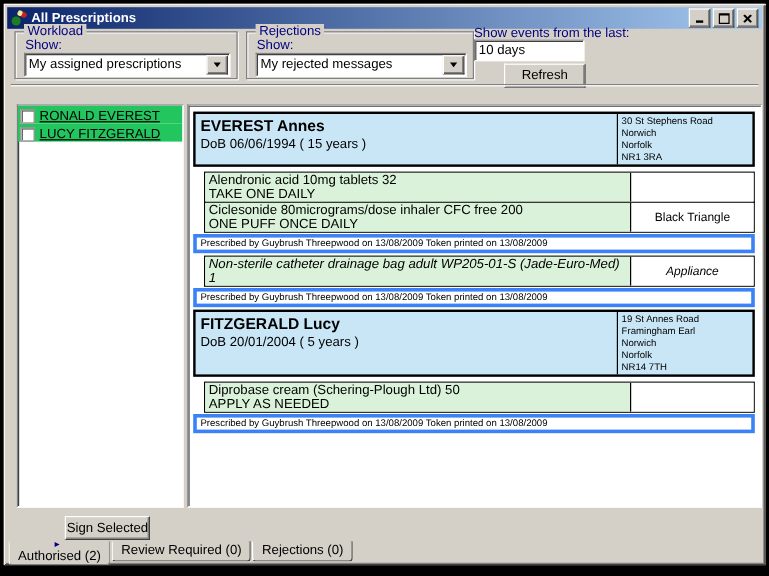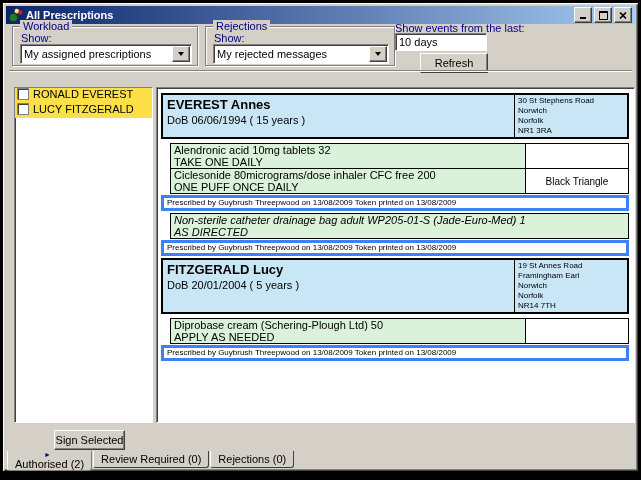--- a/index.html
+++ b/index.html
@@ -33,21 +33,21 @@
            box-shadow:inset 1px 1px 0 #404040;font:11px "Liberation Sans",sans-serif;padding:0 3px;box-sizing:border-box;outline:none;}
   .btn{background:#D4D0C8;border:1px solid;border-color:#fff #404040 #404040 #fff;
        box-shadow:inset -1px -1px 0 #808080;display:flex;align-items:center;justify-content:center;
        font:11px "Liberation Sans",sans-serif;}
   .etched{position:absolute;left:6px;right:6px;top:67px;height:0;border-top:1px solid #808080;border-bottom:1px solid #fff;}
   
   .sunkenpanel{position:absolute;background:#fff;border:1px solid;border-color:#808080 #fff #fff #808080;
                box-shadow:inset 1px 1px 0 #404040;overflow:hidden;}
   .listpanel{left:11px;top:84px;width:137px;height:334px;}
   .mainpanel{left:153px;top:84px;width:477px;height:334px;}
-  .list-item{height:15px;display:flex;align-items:flex-start;background:#fde047;padding-left:2px;}
+  .list-item{height:15px;display:flex;align-items:flex-end;background:#22c55e;padding-left:2px;text-decoration:underline;}
   .cbx{width:10px;height:10px;background:#fff;border:1px solid #808080;box-shadow:inset 1px 1px 0 #404040;
        margin-right:4px;flex:0 0 auto;}
   
   .patient-header{margin:5px 5px 0 4px;border:2px solid #000;background:#C9E6F6;display:flex;}
   .ph-left{flex:1;padding:2px 4px;}
   .ph-name{font-size:13px;font-weight:bold;line-height:16px;}
   .ph-dob{font-size:11px;line-height:14px;}
   .ph-addr{width:106px;border-left:1px solid #000;padding:1px 3px;font-size:8px;line-height:10px;}
   .rx-group{margin:4px 5px 0 13px;}
   .rx-row{border:1px solid #000;display:flex;}
@@ -163,22 +163,22 @@
           </div>
           <div class="rx-note">Black Triangle</div>
         </div>
       </div>
       <div class="rx-footer">Prescribed by Guybrush Threepwood on 13/08/2009 Token printed on 13/08/2009</div>
 
       <div class="rx-group" style="margin-top:2px;font-style:italic;">
         <div class="rx-row">
           <div class="rx-main">
             <div>Non-sterile catheter drainage bag adult WP205-01-S (Jade-Euro-Med) 1</div>
-            <div>AS DIRECTED</div>
-          </div>
+          </div>
+          <div class="rx-note">Appliance</div>
         </div>
       </div>
       <div class="rx-footer">Prescribed by Guybrush Threepwood on 13/08/2009 Token printed on 13/08/2009</div>
 
       <div class="patient-header" style="margin-top:2px;">
         <div class="ph-left">
           <div class="ph-name">FITZGERALD Lucy</div>
           <div class="ph-dob">DoB 20/01/2004 ( 5 years )</div>
         </div>
         <div class="ph-addr">

